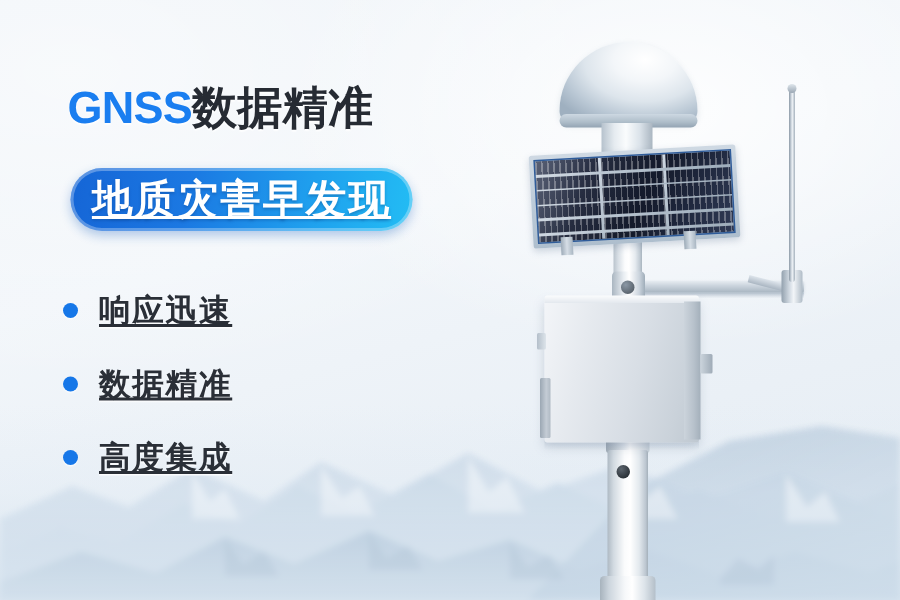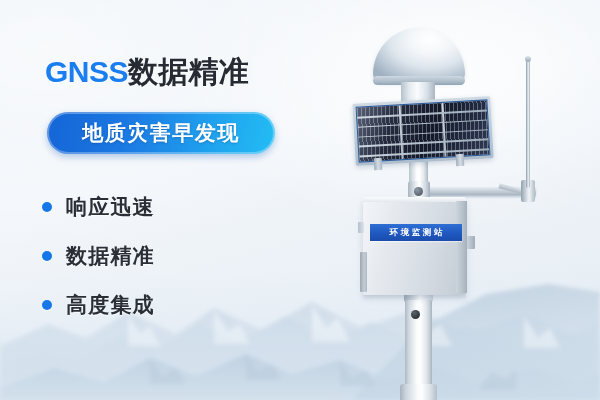--- a/index.html
+++ b/index.html
@@ -85,24 +85,25 @@
     background: linear-gradient(100deg, #1565d6 0%, #1b78e2 34%, #1fa0ee 70%, #23bdf4 100%);
     box-shadow:
       0 3px 7px rgba(24,95,190,0.32),
       inset 0 0 0 2px rgba(255,255,255,0.30);
     display: flex;
     align-items: center;
     justify-content: center;
   }
   .pill-label {
     color: #ffffff;
-    font-size: 21px;
+    font-size: 27px;
     font-weight: 700;
     letter-spacing: 1.5px;
     text-shadow: 0 1px 2px rgba(10,60,130,0.35);
+    text-decoration: underline;
   }
 
   .features {
     position: absolute;
     left: 42px;
     top: 182px;
   }
   .feature-row {
     display: flex;
     align-items: center;
@@ -116,20 +117,21 @@
     margin-right: 14px;
     flex: 0 0 auto;
     box-shadow: 0 1px 1px rgba(255,255,255,0.7);
   }
   .feature-label {
     color: #2a2f37;
     font-size: 21px;
     font-weight: 700;
     letter-spacing: 1.2px;
     text-shadow: 0 1px 1px rgba(255,255,255,0.8);
+    text-decoration: underline;
   }
 
   
   .device {
     position: absolute;
     left: 330px;
     top: 0;
     width: 270px;
     height: 400px;
   }
@@ -526,23 +528,20 @@
     <div class="antenna-rod"></div>
     <div class="antenna-tip"></div>
 
     <div class="cabinet-shadow"></div>
     <div class="cabinet"></div>
     <div class="cabinet-top"></div>
     <div class="cabinet-side"></div>
     <div class="cabinet-vent"></div>
     <div class="cabinet-latch-l"></div>
     <div class="cabinet-latch-r"></div>
-    <div class="cabinet-strip">
-      <span class="cabinet-strip-label">环境监测站</span>
-    </div>
   </div>
 
   <div class="headline">
     <span class="brand">GNSS</span><span class="rest">数据精准</span>
   </div>
 
   <div class="pill">
     <span class="pill-label">地质灾害早发现</span>
   </div>
 

